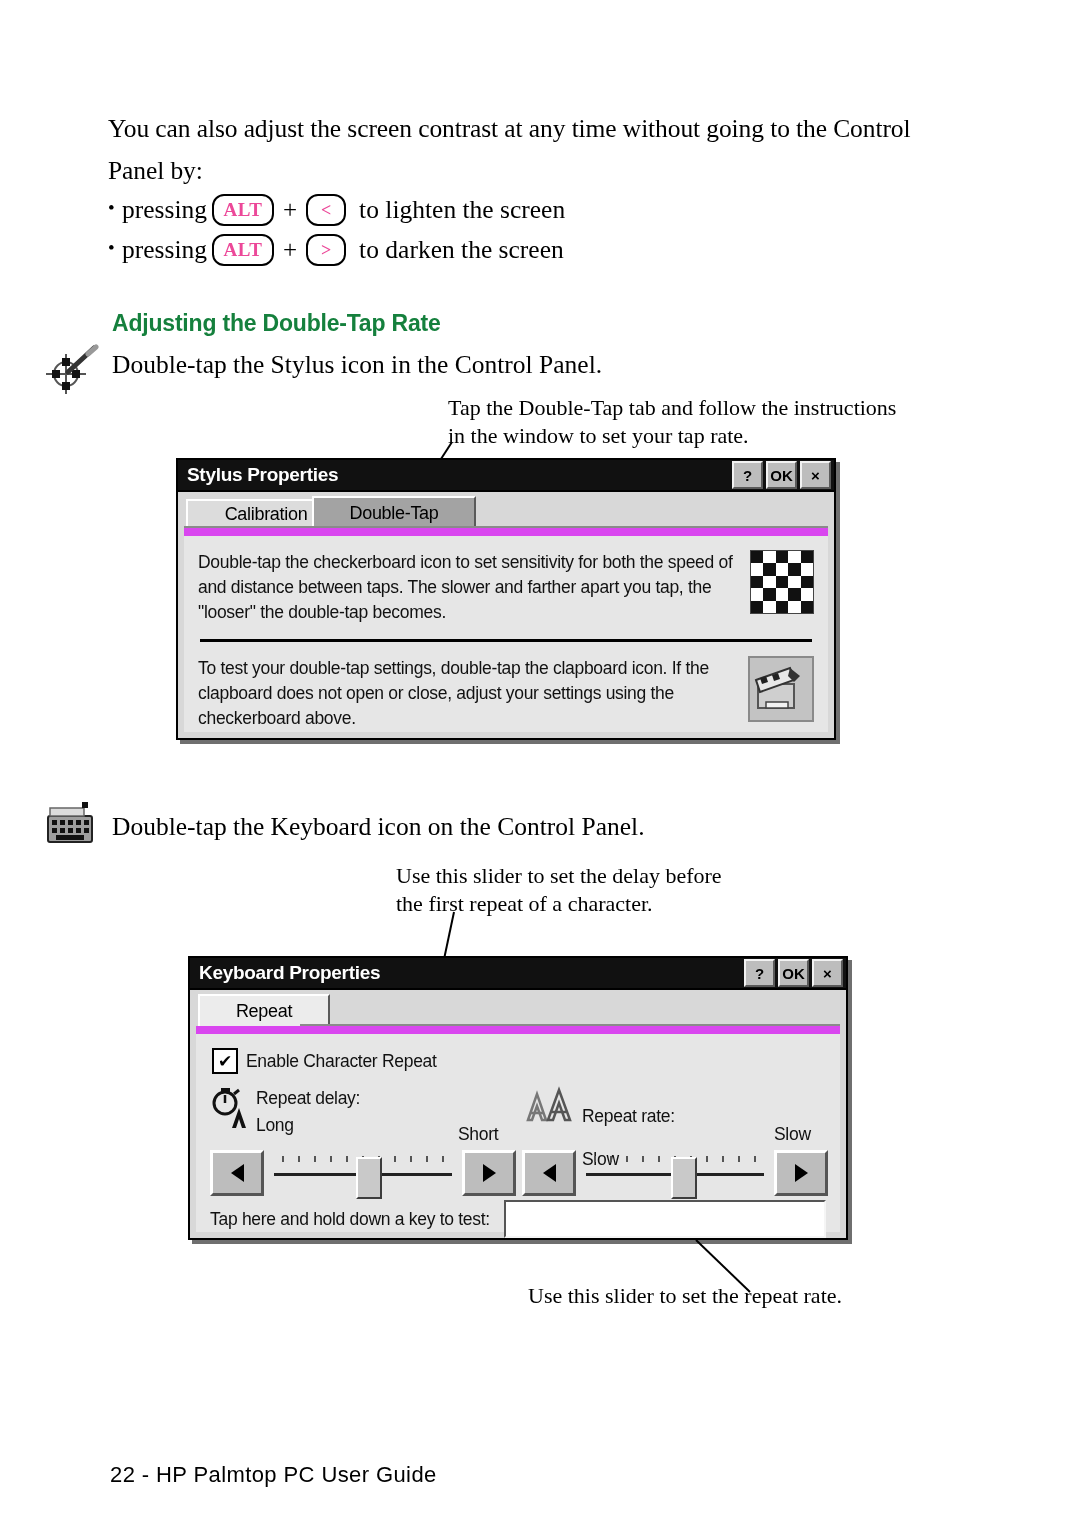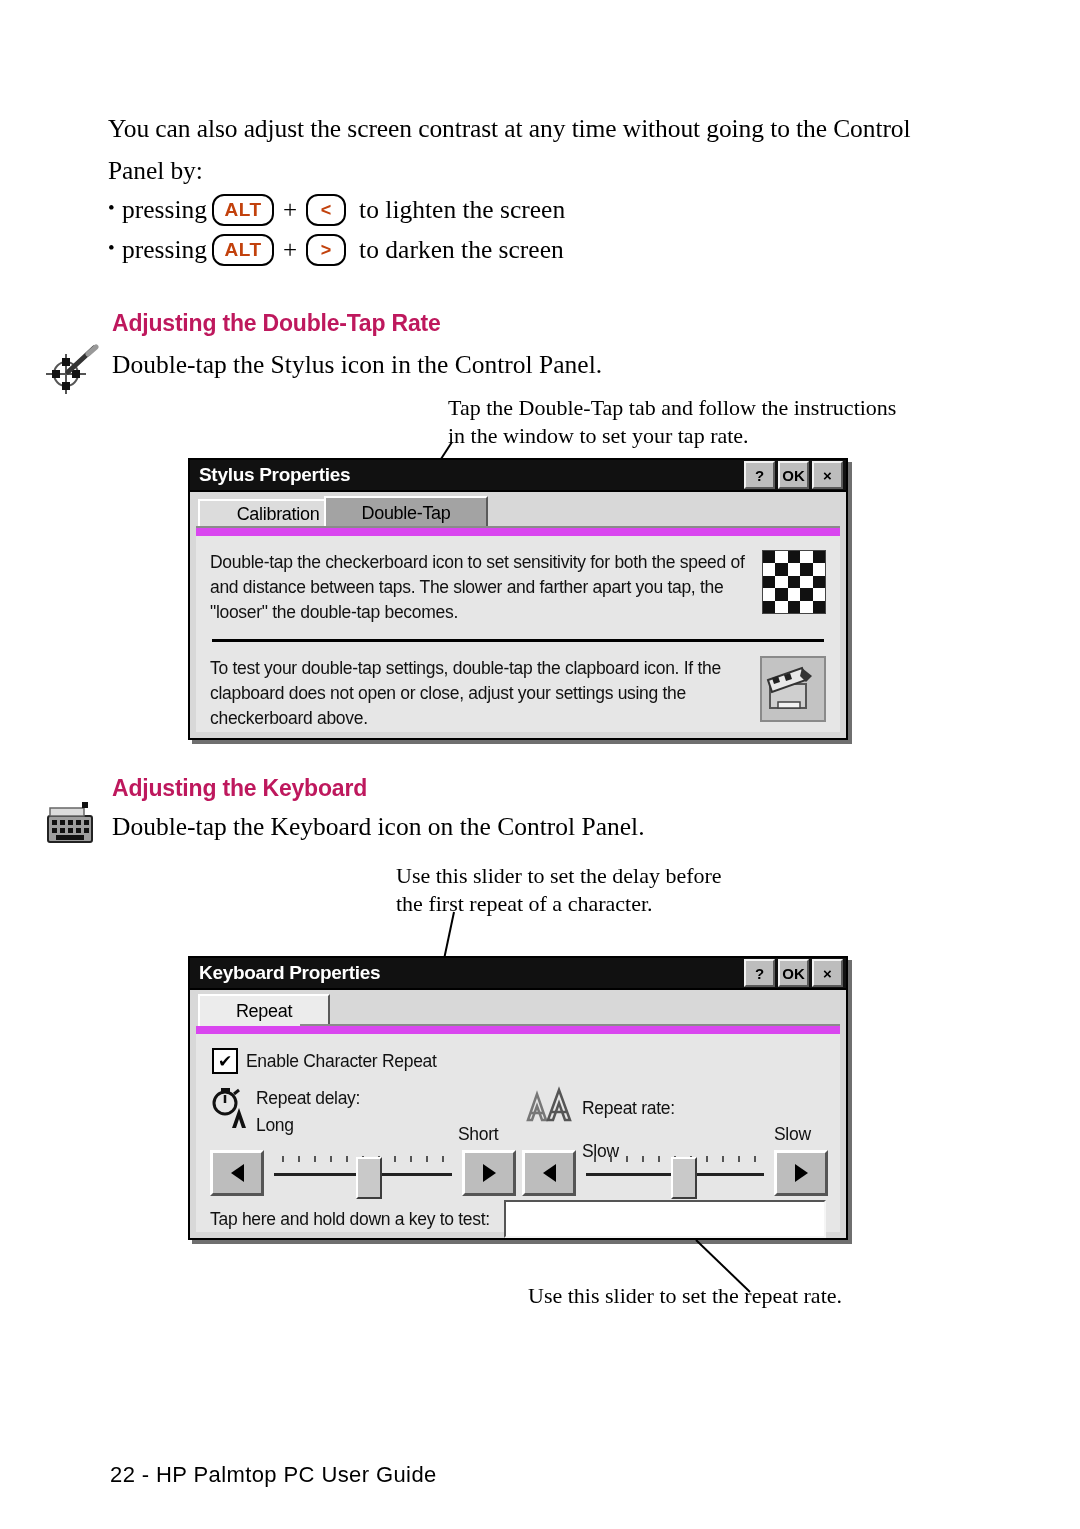--- a/index.html
+++ b/index.html
@@ -51,24 +51,24 @@
     line-height: 1;
     position: relative;
     top: -3px;
   }
   .keycap {
     display: inline-flex;
     align-items: center;
     justify-content: center;
     border: 2.2px solid #000;
     border-radius: 12px;
-    font-family: Liberation Sans, sans-serif;
+    font-family: Liberation Serif, serif;
     font-weight: bold;
     background: #fff;
-    color: #c2410c;
+    color: #ec4899;
     margin: 0 5px;
   }
   .keycap.alt {
     width: 58px;
     height: 28px;
     font-size: 19px;
     letter-spacing: 0.5px;
   }
   .keycap.arrow {
     width: 36px;
@@ -80,21 +80,21 @@
     font-size: 25px;
   }
 
   
   .sec-head {
     position: absolute;
     font-family: "Liberation Sans", sans-serif;
     font-weight: bold;
     font-size: 23px;
     letter-spacing: -0.2px;
-    color: #be185d;
+    color: #15803d;
   }
   .sec-line {
     position: absolute;
     font-size: 25.5px;
     white-space: nowrap;
   }
 
   
   .margin-icon {
     position: absolute;
@@ -311,21 +311,21 @@
     </svg>
   </div>
 
   <div class="sec-line" style="left:112px; top:350px;">Double-tap the Stylus icon in the Control Panel.</div>
 
   <div class="callout" style="left:448px; top:394px; width:470px;">Tap the Double-Tap tab and follow the instructions in the window to set your tap rate.</div>
   <svg class="leader" style="left:398px; top:440px; width:60px; height:78px; background:none;">
     <line x1="54" y1="2" x2="6" y2="76" stroke="#000" stroke-width="2"></line>
   </svg>
 
-  <div class="dialog" style="left:188px; top:458px; width:656px; height:278px;">
+  <div class="dialog" style="left:176px; top:458px; width:656px; height:278px;">
 
     <div class="titlebar">
       <span class="title-text">Stylus Properties</span>
       <span class="tb-btn">?</span>
       <span class="tb-btn">OK</span>
       <span class="tb-btn">×</span>
     </div>
 
     <div class="tabstrip" style="height:36px;">
       <div class="tab inactive" style="left:8px; width:124px;">
@@ -380,21 +380,20 @@
             <polygon points="10,20 16,18 18,24 12,26" fill="#222"></polygon>
             <polygon points="22,17 28,15 30,21 24,23" fill="#222"></polygon>
             <polygon points="40,10 50,18 44,24 38,18" fill="#333"></polygon>
             <rect x="16" y="44" width="22" height="6" fill="#f2f2f2" stroke="#444" stroke-width="1.5"></rect>
           </svg>
         </div>
       </div>
     </div>
   </div>
 
-  <div class="sec-head" style="left:112px; top:775px;">Adjusting the Keyboard</div>
 
   <div class="margin-icon" style="left:44px; top:800px; width:56px; height:48px;">
     <svg width="56" height="48" viewBox="0 0 56 48">
       <rect x="4" y="16" width="44" height="26" rx="2" fill="#9e9e9e" stroke="#222" stroke-width="2"></rect>
       <rect x="6" y="8" width="34" height="8" fill="#dcdcdc" stroke="#666" stroke-width="1.5"></rect>
       <rect x="38" y="2" width="6" height="6" fill="#111"></rect>
       <g fill="#111">
         <rect x="8" y="20" width="5" height="5"></rect>
           <rect x="16" y="20" width="5" height="5"></rect>
         <rect x="24" y="20" width="5" height="5"></rect>
@@ -489,21 +488,21 @@
         <div style="display:flex; align-items:flex-start; gap:8px;">
           <span>
             <svg width="48" height="40" viewBox="0 0 48 40">
               <polygon points="2,34 11,8 20,34 16,34 11,20 6,34" fill="none" stroke="#777" stroke-width="2.5"></polygon>
               <line x1="5" y1="27" x2="17" y2="27" stroke="#777" stroke-width="2.5"></line>
               <polygon points="22,34 33,4 44,34 39,34 33,17 27,34" fill="none" stroke="#555" stroke-width="2.5"></polygon>
               <line x1="26" y1="26" x2="40" y2="26" stroke="#555" stroke-width="2.5"></line>
             </svg>
           </span>
           <div>
-            <div class="lbl" style="margin-top:12px;">Repeat rate:</div>
+            <div class="lbl" style="margin-top:20px;">Repeat rate:</div>
             <div class="lbl" style="margin-top:22px;">Slow</div>
           </div>
         </div>
       </div>
       <div class="lbl" style="position:absolute; left:578px; top:90px;">Slow</div>
 
       <div style="position:absolute; left:326px; top:116px; width:306px; display:flex; align-items:center; gap:10px;">
         <div class="spin">
             <span class="tri-l"></span>
           </div>

